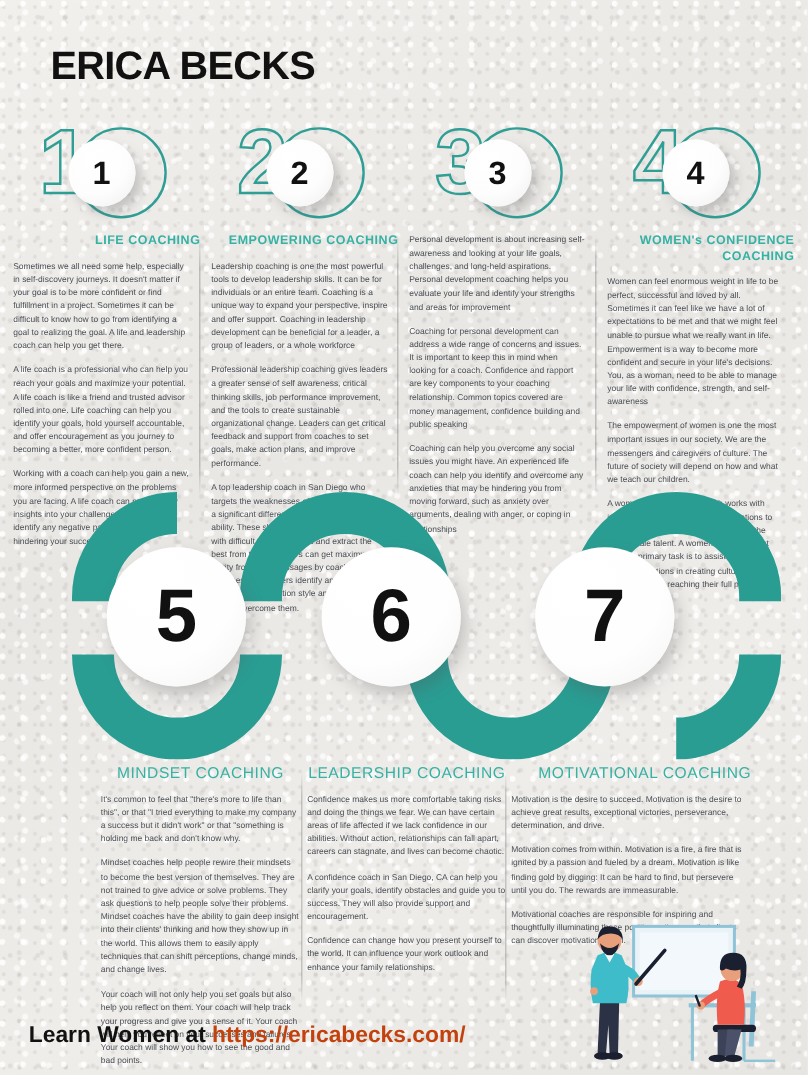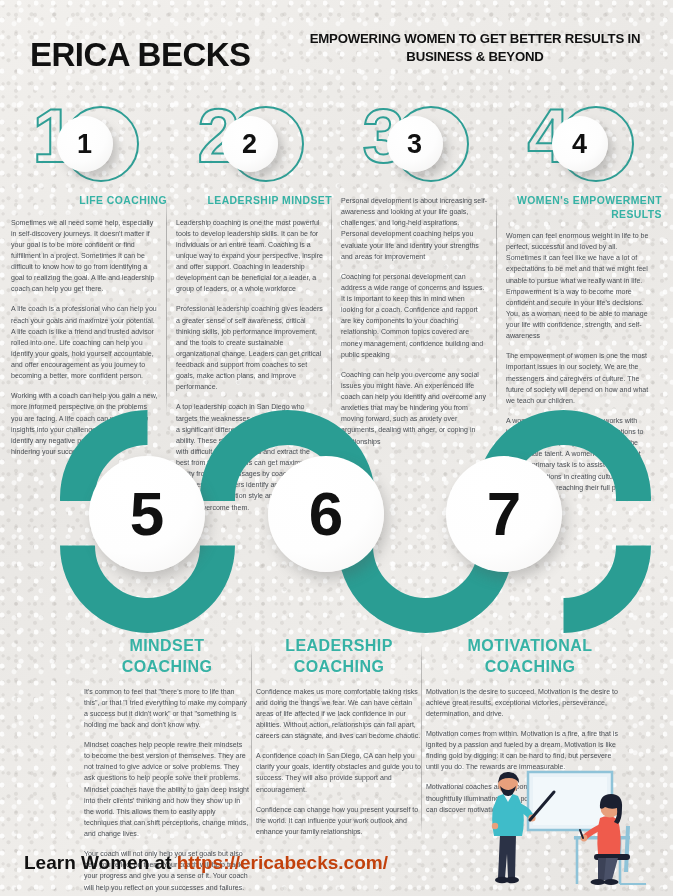--- a/index.html
+++ b/index.html
@@ -19,21 +19,21 @@
       radial-gradient(circle at 84% 78%, rgba(165,160,155,.2) 0 1.5px, transparent 2.5px),
       radial-gradient(circle at 52% 88%, rgba(255,255,255,.6) 0 2px, transparent 3px),
       radial-gradient(circle at 24% 45%, rgba(160,156,150,.18) 0 1.2px, transparent 2px),
       linear-gradient(150deg,#f2f0ed 0%,#e9e7e4 40%,#efedea 70%,#e7e5e2 100%);
     background-size:17px 17px,23px 23px,31px 31px,19px 19px,27px 27px,13px 13px,100% 100%;
     pointer-events:none;
   }
   .sheet{position:absolute;inset:0;}
 
   
-  .header{position:absolute;left:4px;top:16px;width:593px;height:56px;text-decoration:underline;}
+  .header{position:absolute;left:16px;top:16px;width:593px;height:56px;text-decoration:underline;}
   .brand{
     position:absolute;left:26px;top:20px;
     font-size:33px;font-weight:bold;letter-spacing:-0.5px;color:#111;
     font-family:"Liberation Sans", sans-serif;
   }
   .tagline{
     position:absolute;left:285px;top:14px;width:372px;
     text-align:center;font-size:13.2px;font-weight:bold;line-height:1.38;
     color:#111;letter-spacing:-0.2px;
   }
@@ -96,23 +96,23 @@
   .wcircle span{font-size:62px;font-weight:bold;color:#111;line-height:1;}
 
   
   .botrow{position:absolute;left:0;top:636px;width:673px;height:224px;}
   .bcard{position:absolute;top:0;}
   .bcard.b0{left:84px;width:166px;}
   .bcard.b1{left:256px;width:166px;}
   .bcard.b2{left:426px;width:200px;}
   .btitle{
     text-align:center;color:#36b2a5;
-    font-size:16px;font-weight:bold;letter-spacing:.45px;line-height:1.3;
-  }
-  .bcard.b2 .btitle{text-align:center;padding-left:8px;}
+    font-size:13px;font-weight:normal;letter-spacing:.45px;line-height:1.3;
+  }
+  .bcard.b2 .btitle{text-align:right;padding-left:8px;}
   .bbody{margin-top:8px;}
   .bbody p{margin:0 0 9px 0;font-size:7.05px;line-height:1.58;color:#4a4f55;}
   .bdivider{
     position:absolute;top:8px;width:1px;height:190px;
     background:linear-gradient(to bottom,rgba(150,150,150,0),rgba(120,120,120,.45) 10%,rgba(120,120,120,.45) 90%,rgba(150,150,150,0));
   }
 
   
   .footer{position:absolute;left:24px;top:852px;font-size:19px;font-weight:bold;color:#111;}
   .footer .url{color:#c2410c;}
@@ -121,21 +121,20 @@
   .illus{position:absolute;left:470px;top:768px;width:200px;height:122px;}
 </style>
 </head>
 <body>
 
 <div class="sheet">
   <div class="paper"></div>
 
   <div class="header">
     <div class="brand">ERICA BECKS</div>
-    <div class="tagline">EMPOWERING WOMEN TO GET BETTER RESULTS IN BUSINESS &amp; BEYOND</div>
   </div>
 
   <div class="toprow">
 
     <div class="divider" style="left:166px;"></div>
     <div class="divider" style="left:331px;"></div>
     <div class="divider" style="left:496px;"></div>
 
     <div class="card c0">
       <div class="badge">
@@ -158,21 +157,21 @@
     <div class="card c1">
       <div class="badge">
         <div class="ghost">
           <div class="ghostnum">2</div>
           <div class="ring"></div>
         </div>
         <div class="disc">
           <span>2</span>
         </div>
       </div>
-      <div class="ctitle">LEADERSHIP MINDSET</div>
+      <div class="ctitle">EMPOWERING COACHING</div>
       <div class="cbody">
         <p>Leadership coaching is one the most powerful tools to develop leadership skills. It can be for individuals or an entire team. Coaching is a unique way to expand your perspective, inspire and offer support. Coaching in leadership development can be beneficial for a leader, a group of leaders, or a whole workforce</p>
         <p>Professional leadership coaching gives leaders a greater sense of self awareness, critical thinking skills, job performance improvement, and the tools to create sustainable organizational change. Leaders can get critical feedback and support from coaches to set goals, make action plans, and improve performance.</p>
         <p>A top leadership coach in San Diego who targets the weaknesses of a leader can make a significant difference in their attitude and ability. These skills include the ability to work with difficult team members and extract the best from them. Leaders can get maximum clarity from their messages by coaching. Coaches help leaders identify any weaknesses in their communication style and teach them how to overcome them.</p>
       </div>
     </div>
 
     <div class="card c2">
       <div class="badge">
         <div class="ghost">
@@ -193,21 +192,21 @@
     <div class="card c3">
       <div class="badge">
         <div class="ghost">
           <div class="ghostnum">4</div>
           <div class="ring"></div>
         </div>
         <div class="disc">
           <span>4</span>
         </div>
       </div>
-      <div class="ctitle">WOMEN's EMPOWERMENT RESULTS</div>
+      <div class="ctitle">WOMEN's CONFIDENCE COACHING</div>
       <div class="cbody">
         <p>Women can feel enormous weight in life to be perfect, successful and loved by all. Sometimes it can feel like we have a lot of expectations to be met and that we might feel unable to pursue what we really want in life. Empowerment is a way to become more confident and secure in your life's decisions. You, as a woman, need to be able to manage your life with confidence, strength, and self-awareness</p>
         <p>The empowerment of women is one the most important issues in our society. We are the messengers and caregivers of culture. The future of society will depend on how and what we teach our children.</p>
         <p>A woman empowerment coach works with individuals, businesses and organizations to help them attract, empower, and retain the best female talent. A women empowerment coach's primary task is to assist businesses and organizations in creating cultures that support women reaching their full potential</p>
       </div>
     </div>
   </div>
 
   <div class="wave">
 

